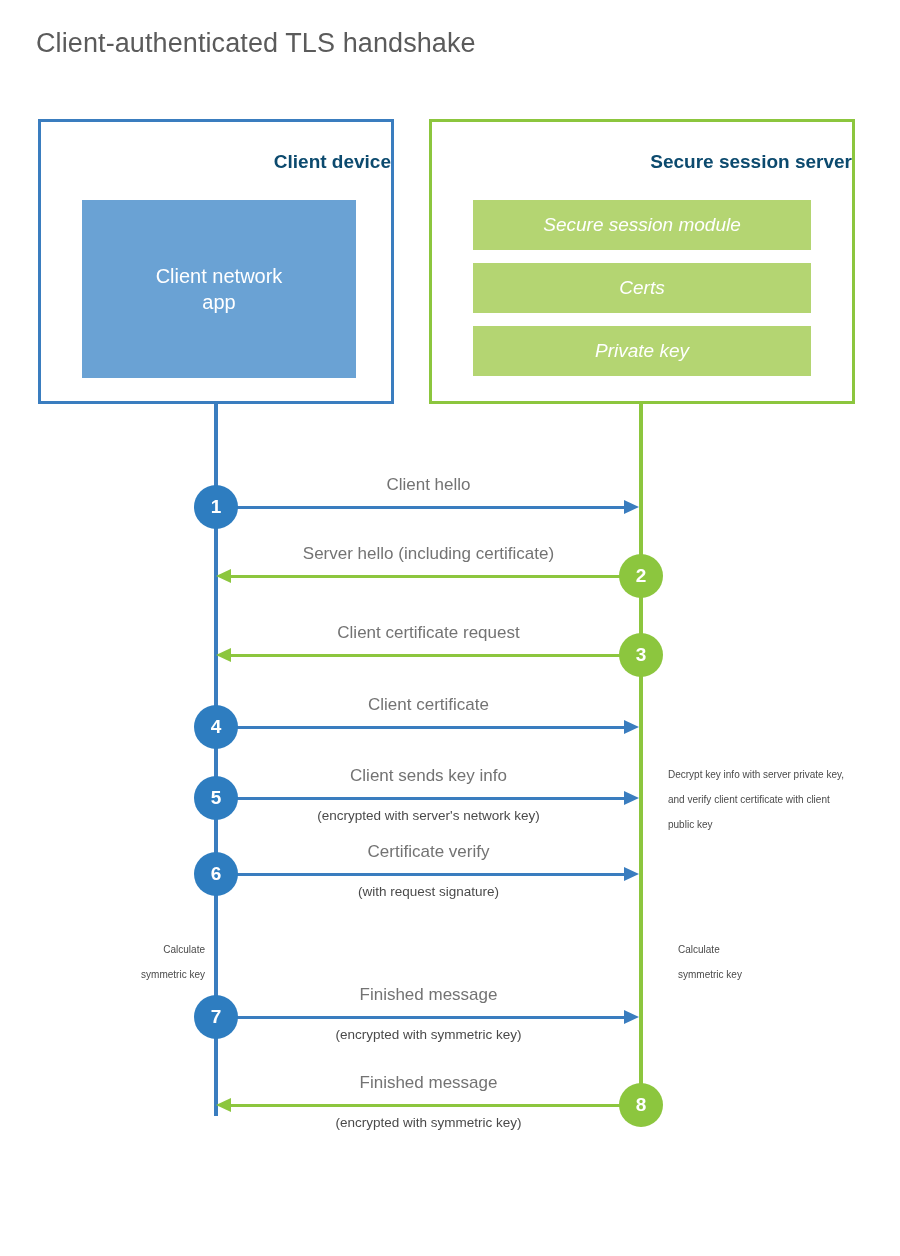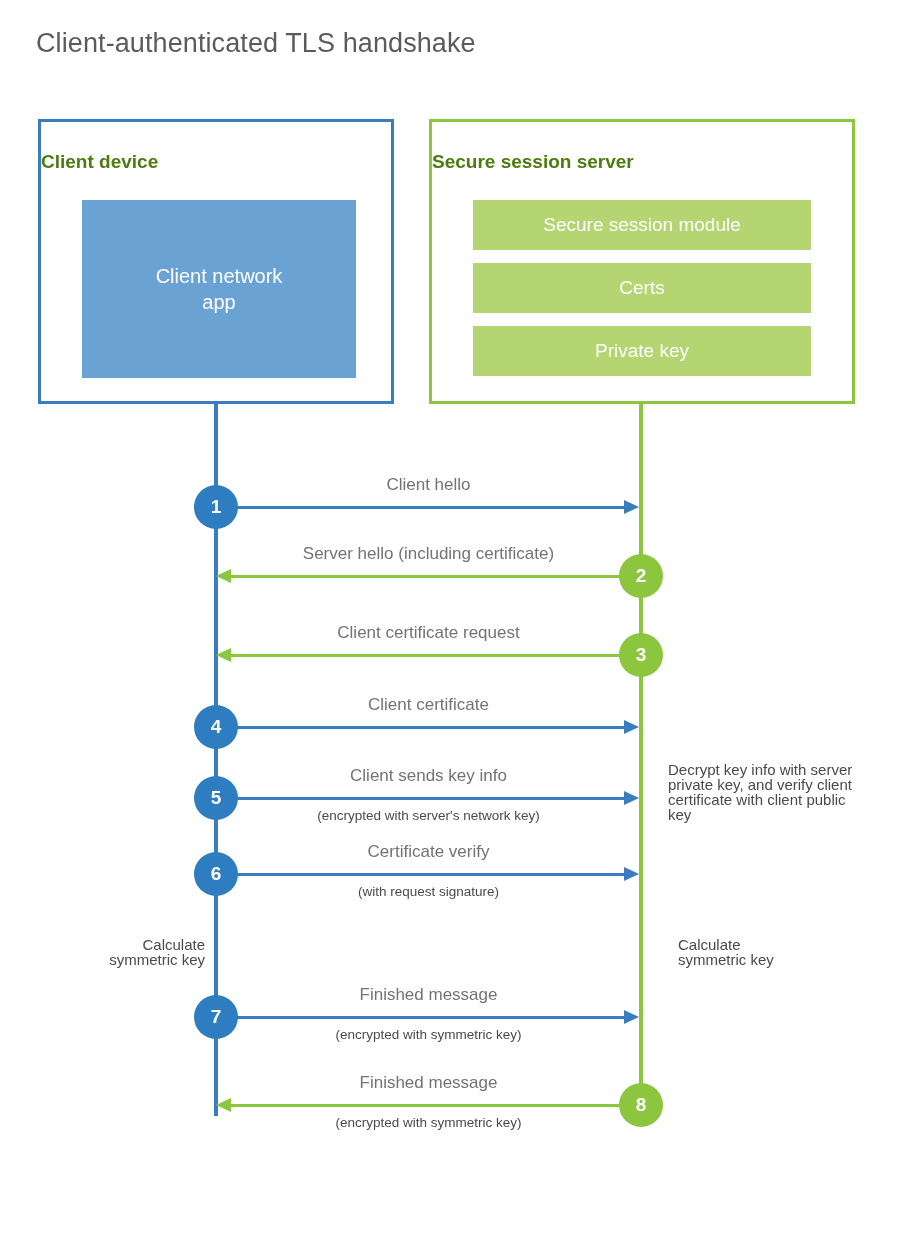--- a/index.html
+++ b/index.html
@@ -49,24 +49,24 @@
     top: 119px;
     width: 426px;
     height: 285px;
     border: 3px solid #8CC63E;
   }
   .participant-title {
     position: absolute;
     left: 0;
     right: 0;
     top: 29px;
-    text-align: left;
+    text-align: right;
     font-size: 19px;
     font-weight: bold;
-    color: #4d7c0f;
+    color: #0c4a6e;
   }
 
   
   #client-app {
     position: absolute;
     left: 41px;
     top: 78px;
     width: 274px;
     height: 178px;
     background: #6AA2D4;
@@ -85,20 +85,21 @@
     width: 338px;
     height: 50px;
     background: #B4D572;
     color: #ffffff;
     font-size: 19px;
     font-weight: 300;
     display: flex;
     align-items: center;
     justify-content: center;
     text-align: center;
+    font-style: italic;
   }
   .server-bar.b0 { top: 78px; }
   .server-bar.b1 { top: 141px; }
   .server-bar.b2 { top: 204px; }
 
   
   .lifeline {
     position: absolute;
     width: 4px;
   }
@@ -176,23 +177,23 @@
     align-items: center;
     justify-content: center;
     top: -22px;
   }
   .step-circle.client-side { left: 194px; background: #2E7DC0; }
   .step-circle.server-side { left: 619px; background: #8CC63E; }
 
   
   .annotation {
     position: absolute;
-    font-size: 15px;
-    font-weight: 300;
-    line-height: 15px;
+    font-size: 10px;
+    font-weight: 300;
+    line-height: 25px;
     color: #4a4a4a;
   }
   #decrypt-note {
     left: 668px;
     top: 762px;
     width: 190px;
   }
   #client-calc-note {
     left: 60px;
     top: 937px;

